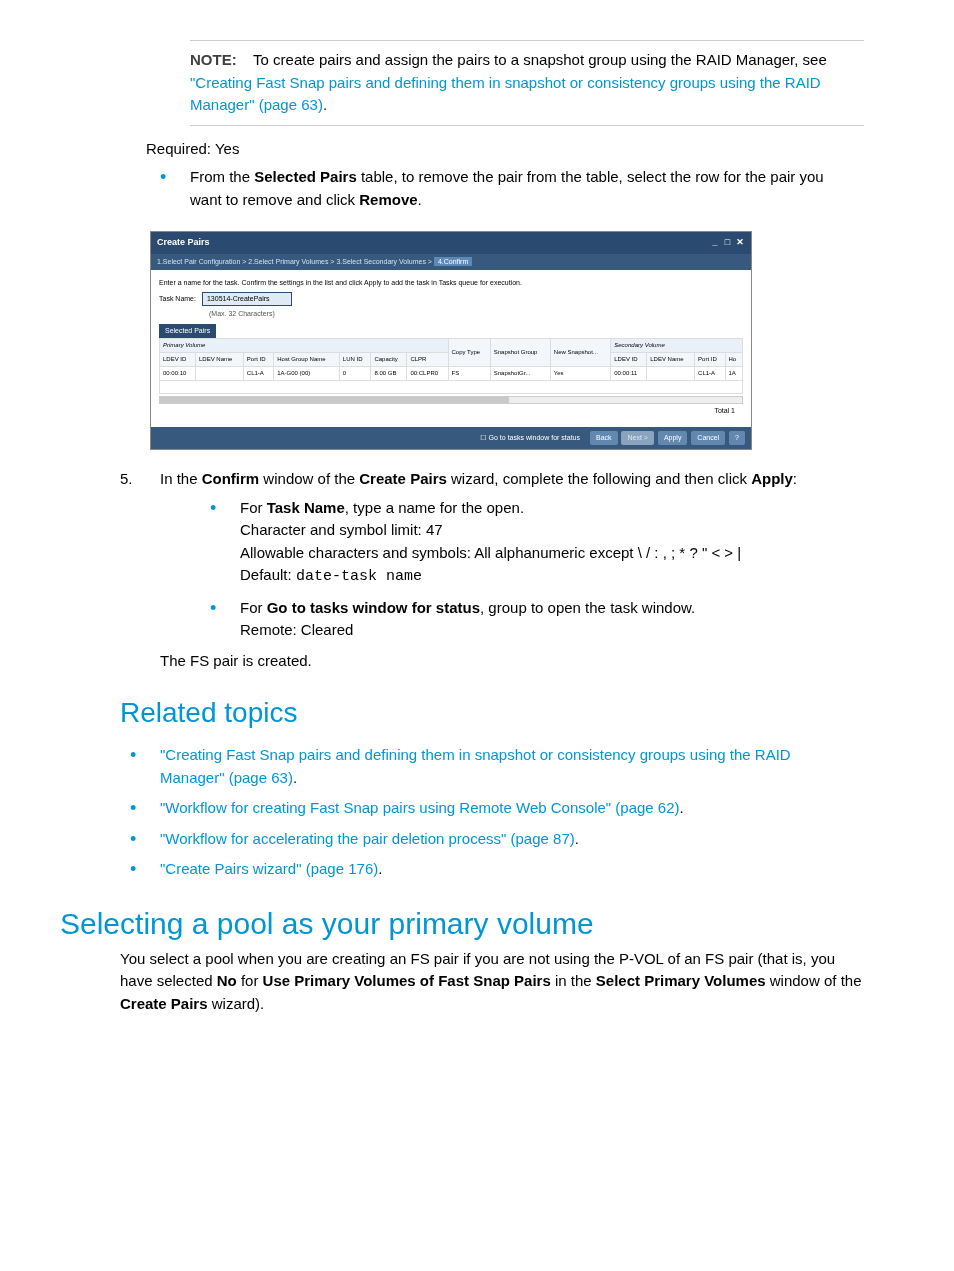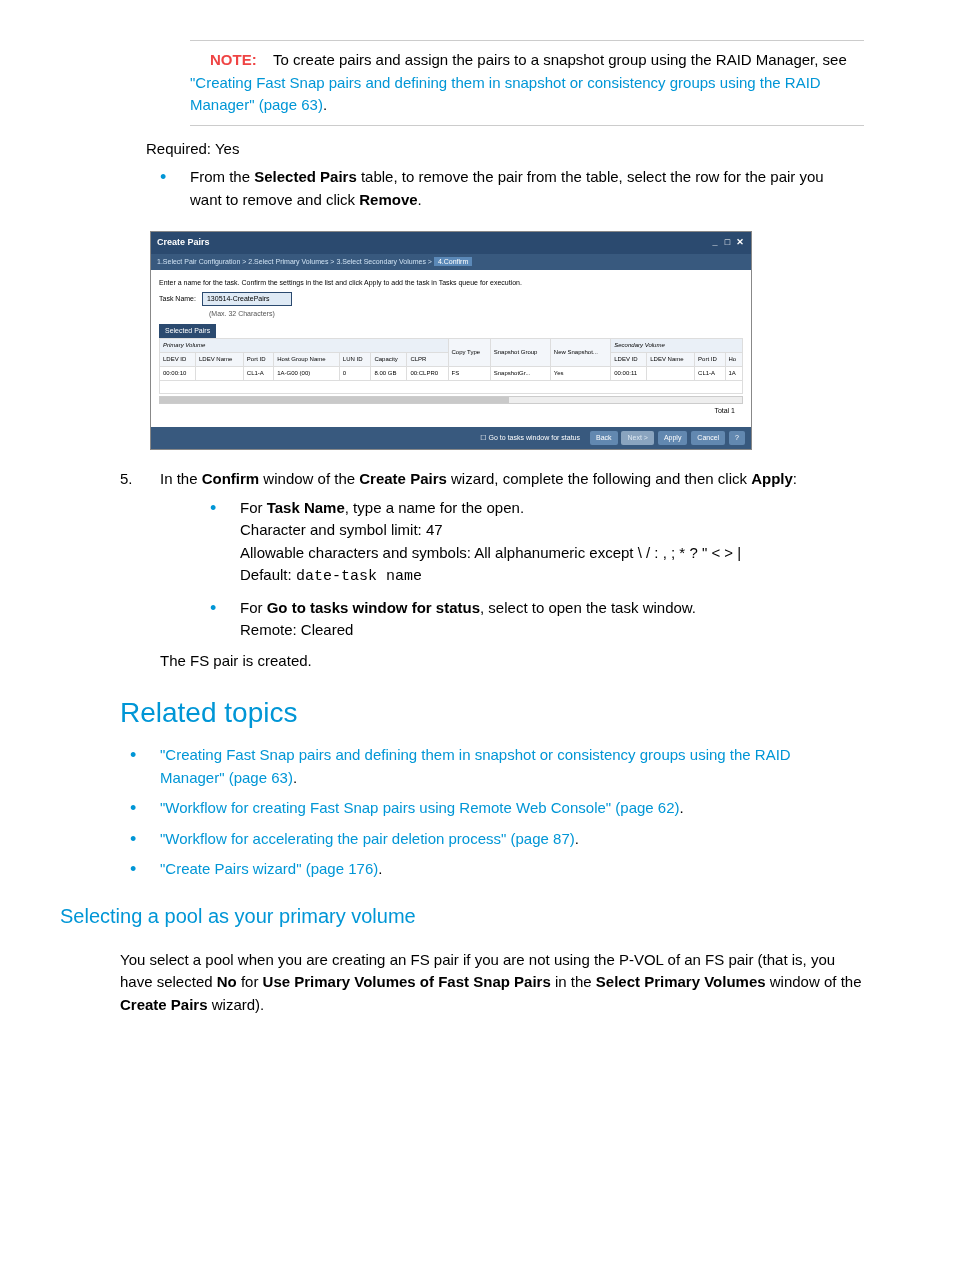--- a/index.html
+++ b/index.html
@@ -13,23 +13,22 @@
     box-sizing: border-box;
   }
   .note-box {
     border-top: 1px solid #ccc;
     border-bottom: 1px solid #ccc;
     padding: 8px 0;
     margin-left: 100px;
     margin-bottom: 12px;
   }
   .note-label {
-    color: #ef4444;
+    color: #404040;
     font-weight: bold;
-    margin-left: 20px;
   }
   a, .link {
     color: #0096d6;
     text-decoration: none;
   }
   .content-indent {
     margin-left: 56px;
   }
   ul.bullets {
     list-style: none;
@@ -67,23 +66,23 @@
     top: 0;
   }
   .h2 {
     color: #0096d6;
     font-size: 28px;
     font-weight: normal;
     margin: 20px 0 10px 0;
   }
   .h1 {
     color: #0096d6;
-    font-size: 20px;
+    font-size: 30px;
     font-weight: normal;
-    margin: 20px 0 18px 0;
+    margin: 20px 0 2px 0;
   }
   .bold { font-weight: bold; }
   .mono { font-family: "Courier New", monospace; }
 
   
   .wizard {
     width: 600px;
     margin: 20px 0 10px 60px;
     border: 1px solid #888;
     font-size: 7px;
@@ -300,21 +299,21 @@
     <span>In the </span><span class="bold">Confirm</span><span> window of the </span><span class="bold">Create Pairs</span><span> wizard, complete the following and then click </span><span class="bold">Apply</span><span>:</span>
 
     <ul class="bullets inner">
       <li>
         <span>For </span><span class="bold">Task Name</span><span>, type a name for the open.</span>
         <div>Character and symbol limit: 47</div>
         <div>Allowable characters and symbols: All alphanumeric except \ / : , ; * ? " &lt; &gt; |</div>
         <div><span>Default: </span><span class="mono">date-task name</span></div>
       </li>
       <li>
-        <span>For </span><span class="bold">Go to tasks window for status</span><span>, select to open the task window.</span>
+        <span>For </span><span class="bold">Go to tasks window for status</span><span>, group to open the task window.</span>
         <div>Remote: Cleared</div>
       </li>
     </ul>
     <div>The FS pair is created.</div>
   </li>
 </ol>
 
 <div class="h2" style="margin-left:30px;">Related topics</div>
 <ul class="bullets" style="margin-left:30px;">
   <li><a href="#" class="link">"Creating Fast Snap pairs and defining them in snapshot or consistency groups using the RAID Manager" (page 63)</a><span>.</span></li>

